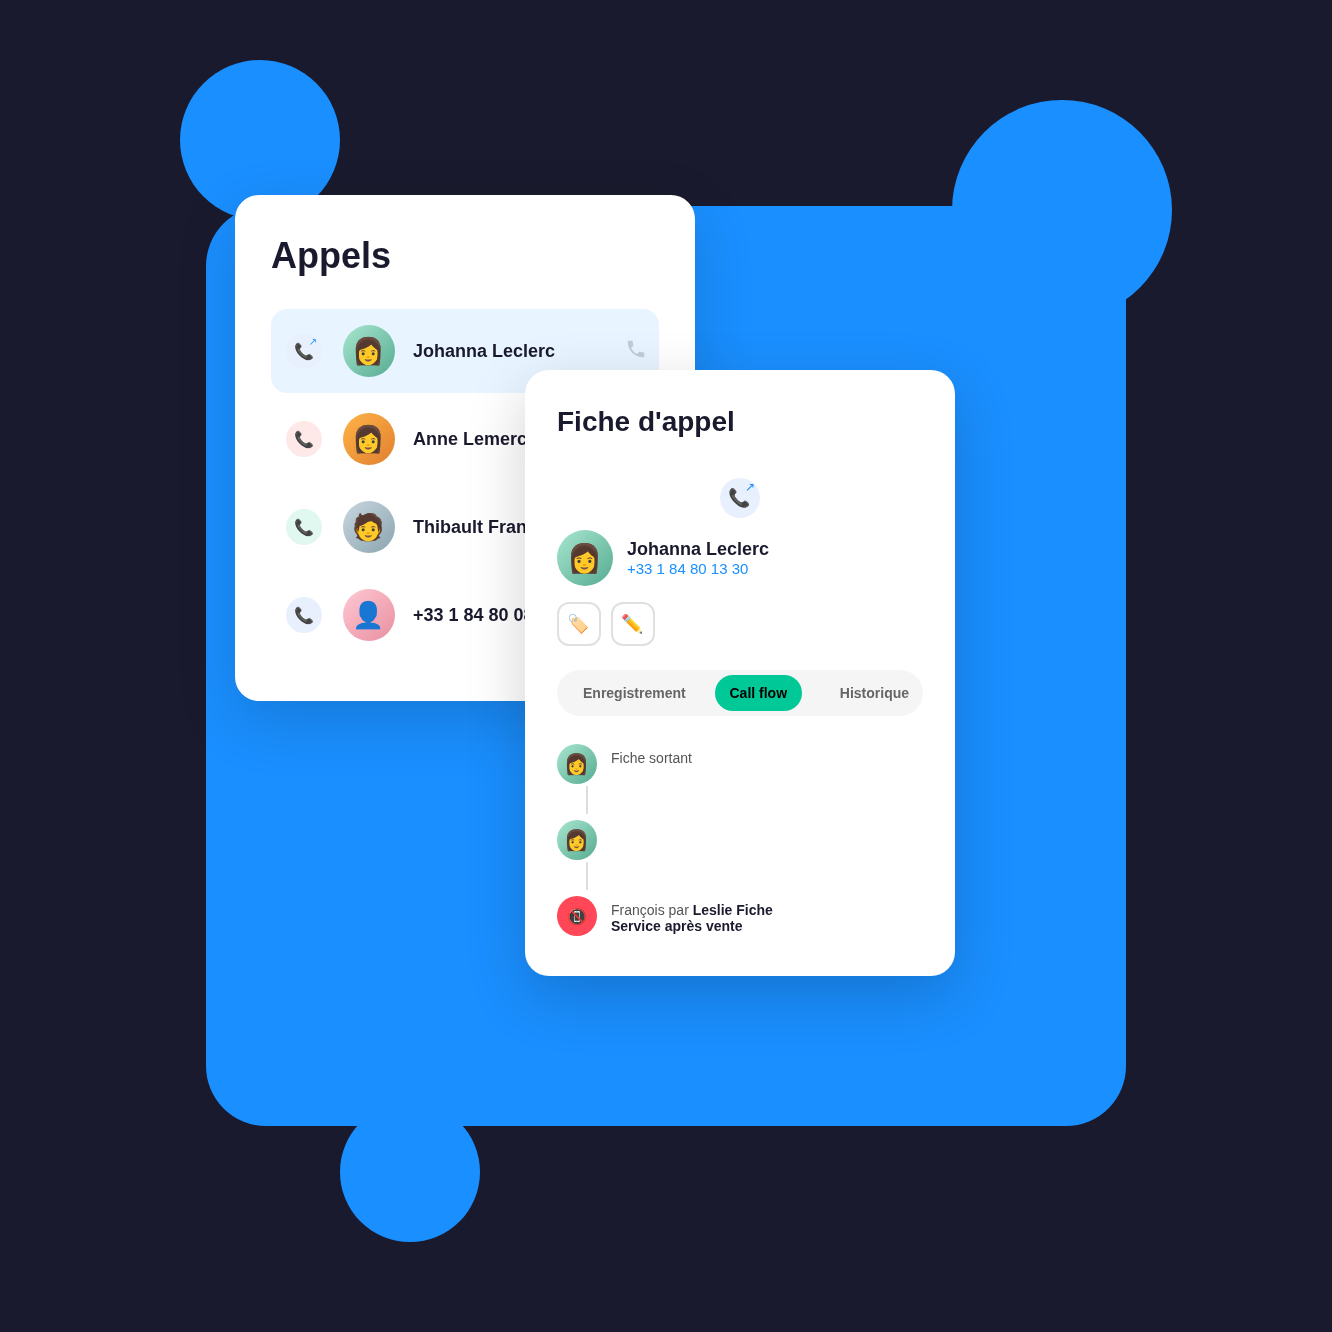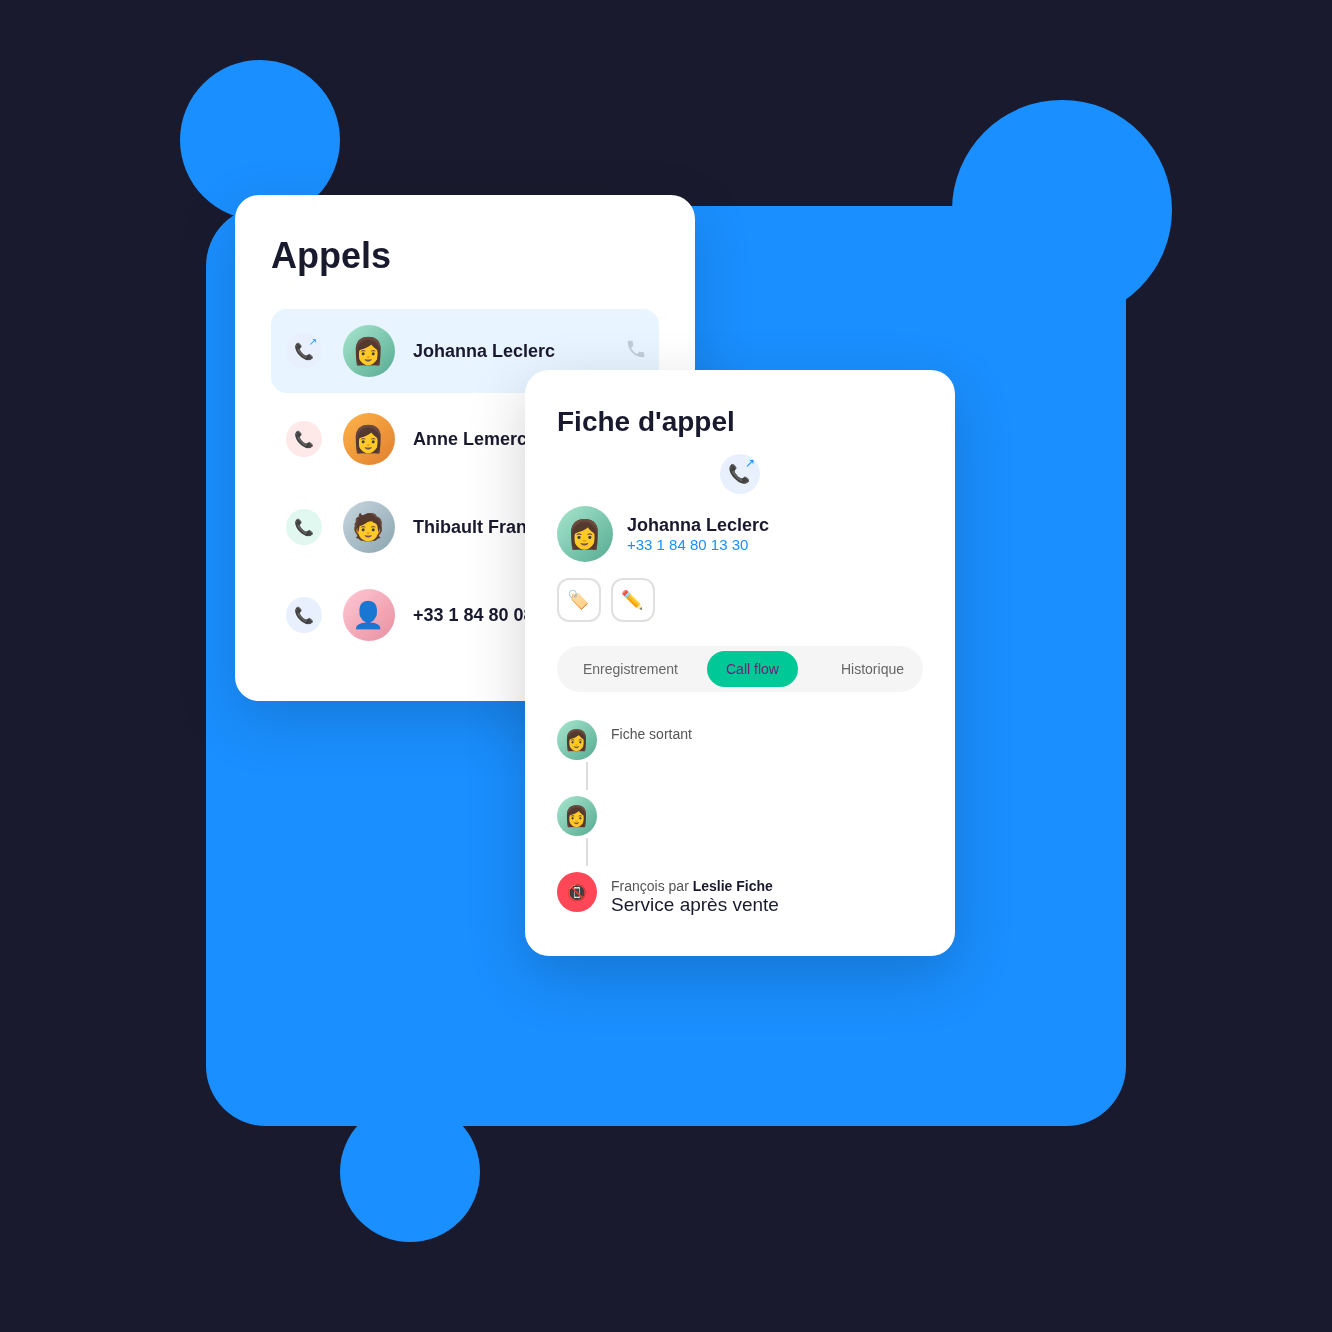--- a/index.html
+++ b/index.html
@@ -157,21 +157,21 @@
       border-radius: 24px;
       padding: 36px 32px 36px 32px;
       box-shadow: 0 20px 60px rgba(0,0,0,0.18);
       z-index: 10;
     }
 
     .detail-title {
       font-size: 28px;
       font-weight: 800;
       color: #1a1a2e;
-      margin-bottom: 16px;
+      margin-bottom: 40px;
     }
 
     .detail-contact-info {
       display: flex;
       flex-direction: column;
     }
 
     .detail-contact-name {
       font-size: 18px;
       font-weight: 700;
@@ -213,29 +213,29 @@
       padding: 5px;
     }
 
     .tab-btn {
       flex: 1;
       padding: 10px 0;
       border-radius: 50px;
       border: none;
       background: transparent;
       font-size: 14px;
-      font-weight: 400;
+      font-weight: 700;
       color: #666;
       cursor: pointer;
       margin-left: 21px;
     }
 
     .tab-btn.active {
       background: #00c896;
-      color: #701a75;
+      color: #000000;
     }
 
     
     .timeline {
       display: flex;
       flex-direction: column;
       gap: 0;
       position: relative;
     }
 
@@ -468,20 +468,20 @@
       <div class="timeline-item">
         <div style="display:flex; flex-direction:column; align-items:center;">
           <div class="timeline-avatar hangup-avatar">
             <span class="hangup-icon">📵</span>
           </div>
         </div>
         <div class="timeline-content">
           <div class="timeline-label">
             <span>François par </span><strong>Leslie Fiche</strong>
           </div>
-          <div class="timeline-label" style="font-weight:400; color:#1a1a2e; font-size:19px;">Service après vente</div>
+          <div class="timeline-label" style="font-weight:700; color:#1a1a2e; font-size:14px;">Service après vente</div>
         </div>
       </div>
 
     </div>
   </div>
 
 </div>
 
 </body></html>

